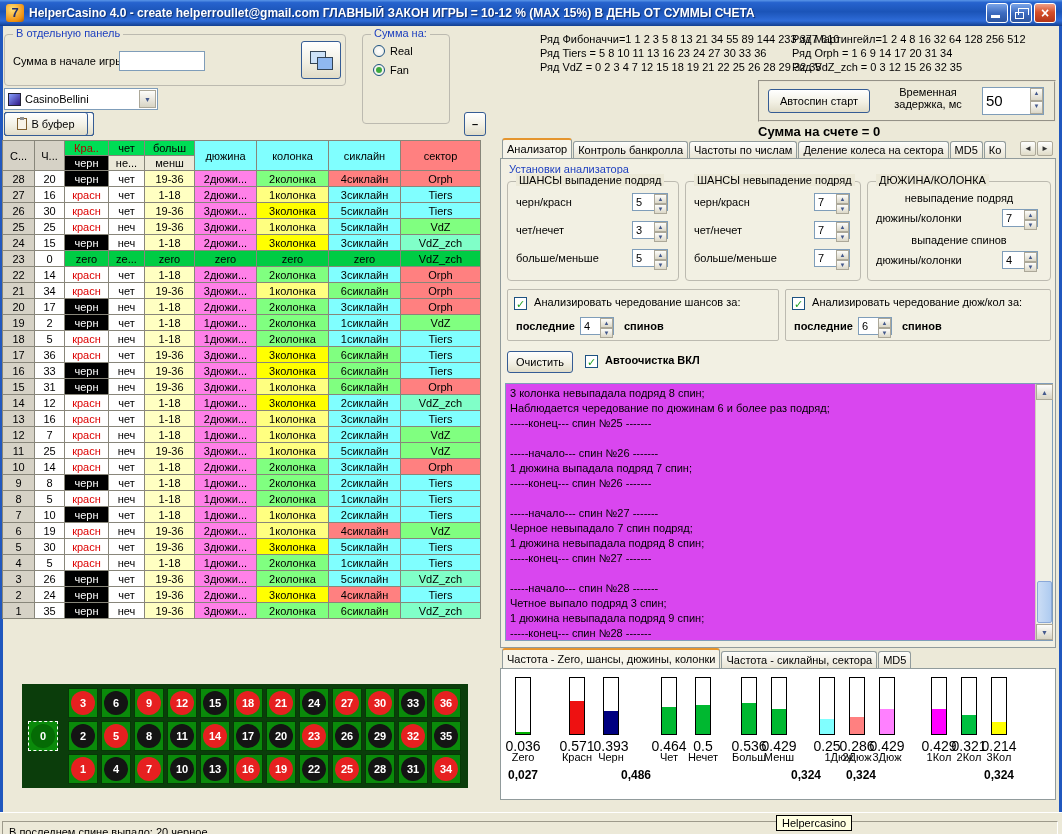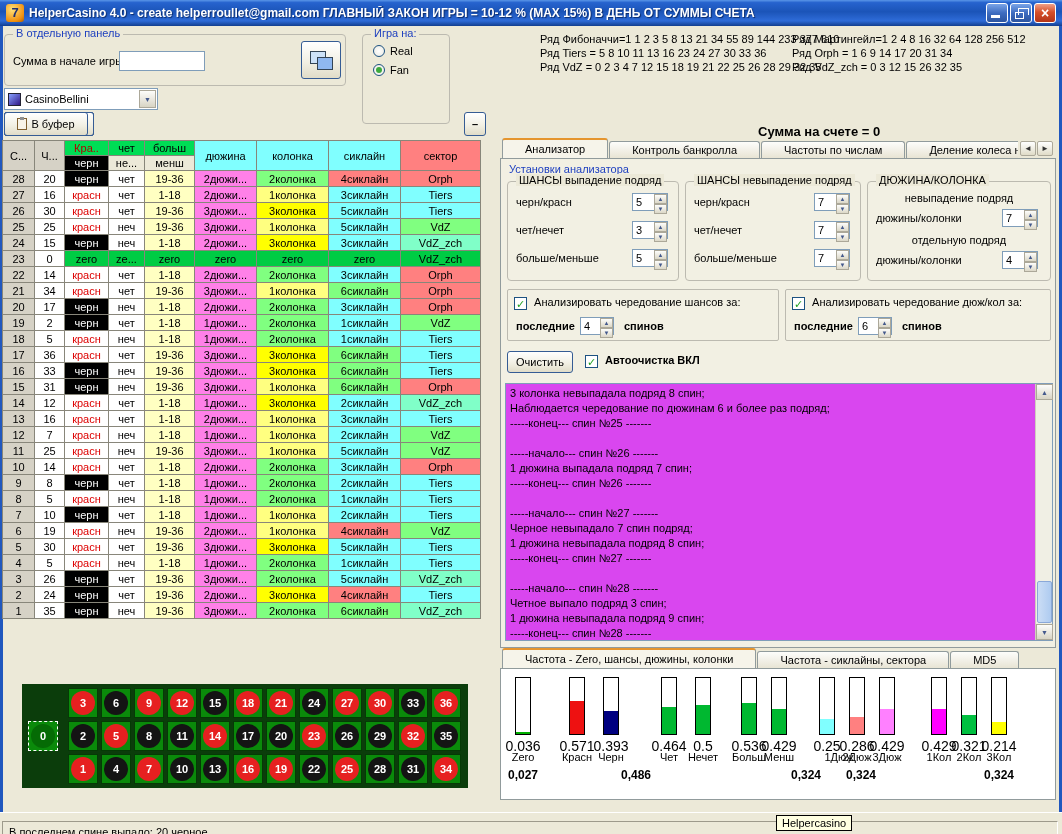--- a/index.html
+++ b/index.html
@@ -97,21 +97,21 @@
     display:flex;align-items:center;justify-content:center;cursor:pointer;}
   .bzero{left:6px;top:37px;border:1px dashed #fff;}
   .bnum{width:24px;height:24px;border-radius:50%;color:#fff;font-weight:bold;font-size:11px;
     display:flex;align-items:center;justify-content:center;}
   .bnum.red{background:#E62020;}
   .bnum.black{background:#141414;}
   .bnum.green{background:#056B05;}
   
   .tabctrl{position:absolute;}
   .tabbar{position:absolute;left:2px;top:0;right:38px;height:20px;display:flex;align-items:flex-end;overflow:hidden;}
-  .tab{height:17px;line-height:16px;padding:0 22px;border:1px solid #919B9C;border-bottom:none;
+  .tab{height:17px;line-height:16px;padding:0 4px;border:1px solid #919B9C;border-bottom:none;
     border-radius:3px 3px 0 0;background:linear-gradient(#FDFDFB,#E8E4D4);margin-right:1px;
     font-size:11px;white-space:nowrap;cursor:pointer;}
   .tab.active{height:20px;line-height:19px;background:#F6F4EA;border-top:2px solid #E5952E;position:relative;z-index:2;}
   .tabscroll{position:absolute;right:3px;top:3px;display:flex;gap:1px;}
   .tabscroll span{width:16px;height:15px;background:linear-gradient(#fff,#E0DCC8);border:1px solid #ACA899;
     border-radius:2px;font-size:8px;text-align:center;line-height:14px;color:#333;cursor:pointer;}
   .tabpage{position:absolute;left:0;top:20px;right:0;bottom:0;border:1px solid #919B9C;background:#F2F0E3;}
   .tabpage.white{background:#fff;}
   .section-title{position:absolute;left:8px;top:4px;color:#1D3FBF;}
   
@@ -158,21 +158,21 @@
   <div class="group" style="left:4px;top:34px;width:342px;height:52px">
     <span class="legend">В отдельную панель</span>
     <span class="lbl" style="left:8px;top:20px">Сумма в начале игры</span>
     <input class="txt" style="left: 114px; top: 16px; width: 86px;" value="">
     <button class="xpbtn" style="left:296px;top:6px;width:40px;height:38px">
         <span class="panes-icon"></span>
       </button>
   </div>
 
   <div class="group" style="left:362px;top:34px;width:88px;height:90px">
-    <span class="legend">Игра на:</span>
+    <span class="legend">Сумма на:</span>
     <div style="margin-top:10px">
         <div class="radio-row">
           <span class="radio"></span>
           <span>Real</span>
         </div>
         <div class="radio-row">
           <span class="radio sel"></span>
           <span>Fan</span>
         </div>
       </div>
@@ -183,20 +183,31 @@
       <div>Ряд Фибоначчи=1 1 2 3 5 8 13 21 34 55 89 144 233 377 610</div>
       <div>Ряд Tiers = 5 8 10 11 13 16 23 24 27 30 33 36</div>
       <div>Ряд VdZ = 0 2 3 4 7 12 15 18 19 21 22 25 26 28 29 32 35</div>
     </div>
   <div class="series" style="left:792px;top:32px">
       <div>Ряд Мартингейл=1 2 4 8 16 32 64 128 256 512</div>
       <div>Ряд Orph = 1 6 9 14 17 20 31 34</div>
       <div>Ряд VdZ_zch = 0 3 12 15 26 32 35</div>
     </div>
 
+  <div class="sunken-panel" style="left:758px;top:80px;width:298px;height:42px">
+    <button class="xpbtn" style="left:8px;top:7px;width:102px;height:24px">Автоспин старт</button>
+    <span class="lbl" style="left:118px;top:4px;width:100px;white-space:normal;text-align:center">Временная задержка, мс</span>
+    <span class="spinbox big" style="left:222px;top:5px">
+      <span class="spin-val">50</span>
+      <span class="spin-ud">
+          <span class="su">▲</span>
+          <span class="sd">▼</span>
+        </span>
+    </span>
+  </div>
 
   <div class="balance">Сумма на счете = 0</div>
 
   <div class="combo">
     <span class="combo-icon"></span>
     <span class="combo-text">CasinoBellini</span>
     <span class="combo-arrow">▼</span>
   </div>
 
   <div>
@@ -755,21 +766,21 @@
         <span class="legend dark">ДЮЖИНА/КОЛОНКА</span>
         <span class="lbl" style="left:0;top:10px;width:100%;text-align:center">невыпадение подряд</span>
         <span class="lbl" style="left:8px;top:30px">дюжины/колонки</span>
         <span class="spinbox" style="left:134px;top:27px">
             <span class="spin-val">7</span>
             <span class="spin-ud">
               <span class="su">▲</span>
               <span class="sd">▼</span>
             </span>
           </span>
-        <span class="lbl" style="left:0;top:52px;width:100%;text-align:center">отдельную подряд</span>
+        <span class="lbl" style="left:0;top:52px;width:100%;text-align:center">выпадение спинов</span>
         <span class="lbl" style="left:8px;top:72px">дюжины/колонки</span>
         <span class="spinbox" style="left:134px;top:69px">
             <span class="spin-val">4</span>
             <span class="spin-ud">
               <span class="su">▲</span>
               <span class="sd">▼</span>
             </span>
           </span>
       </div>
 

